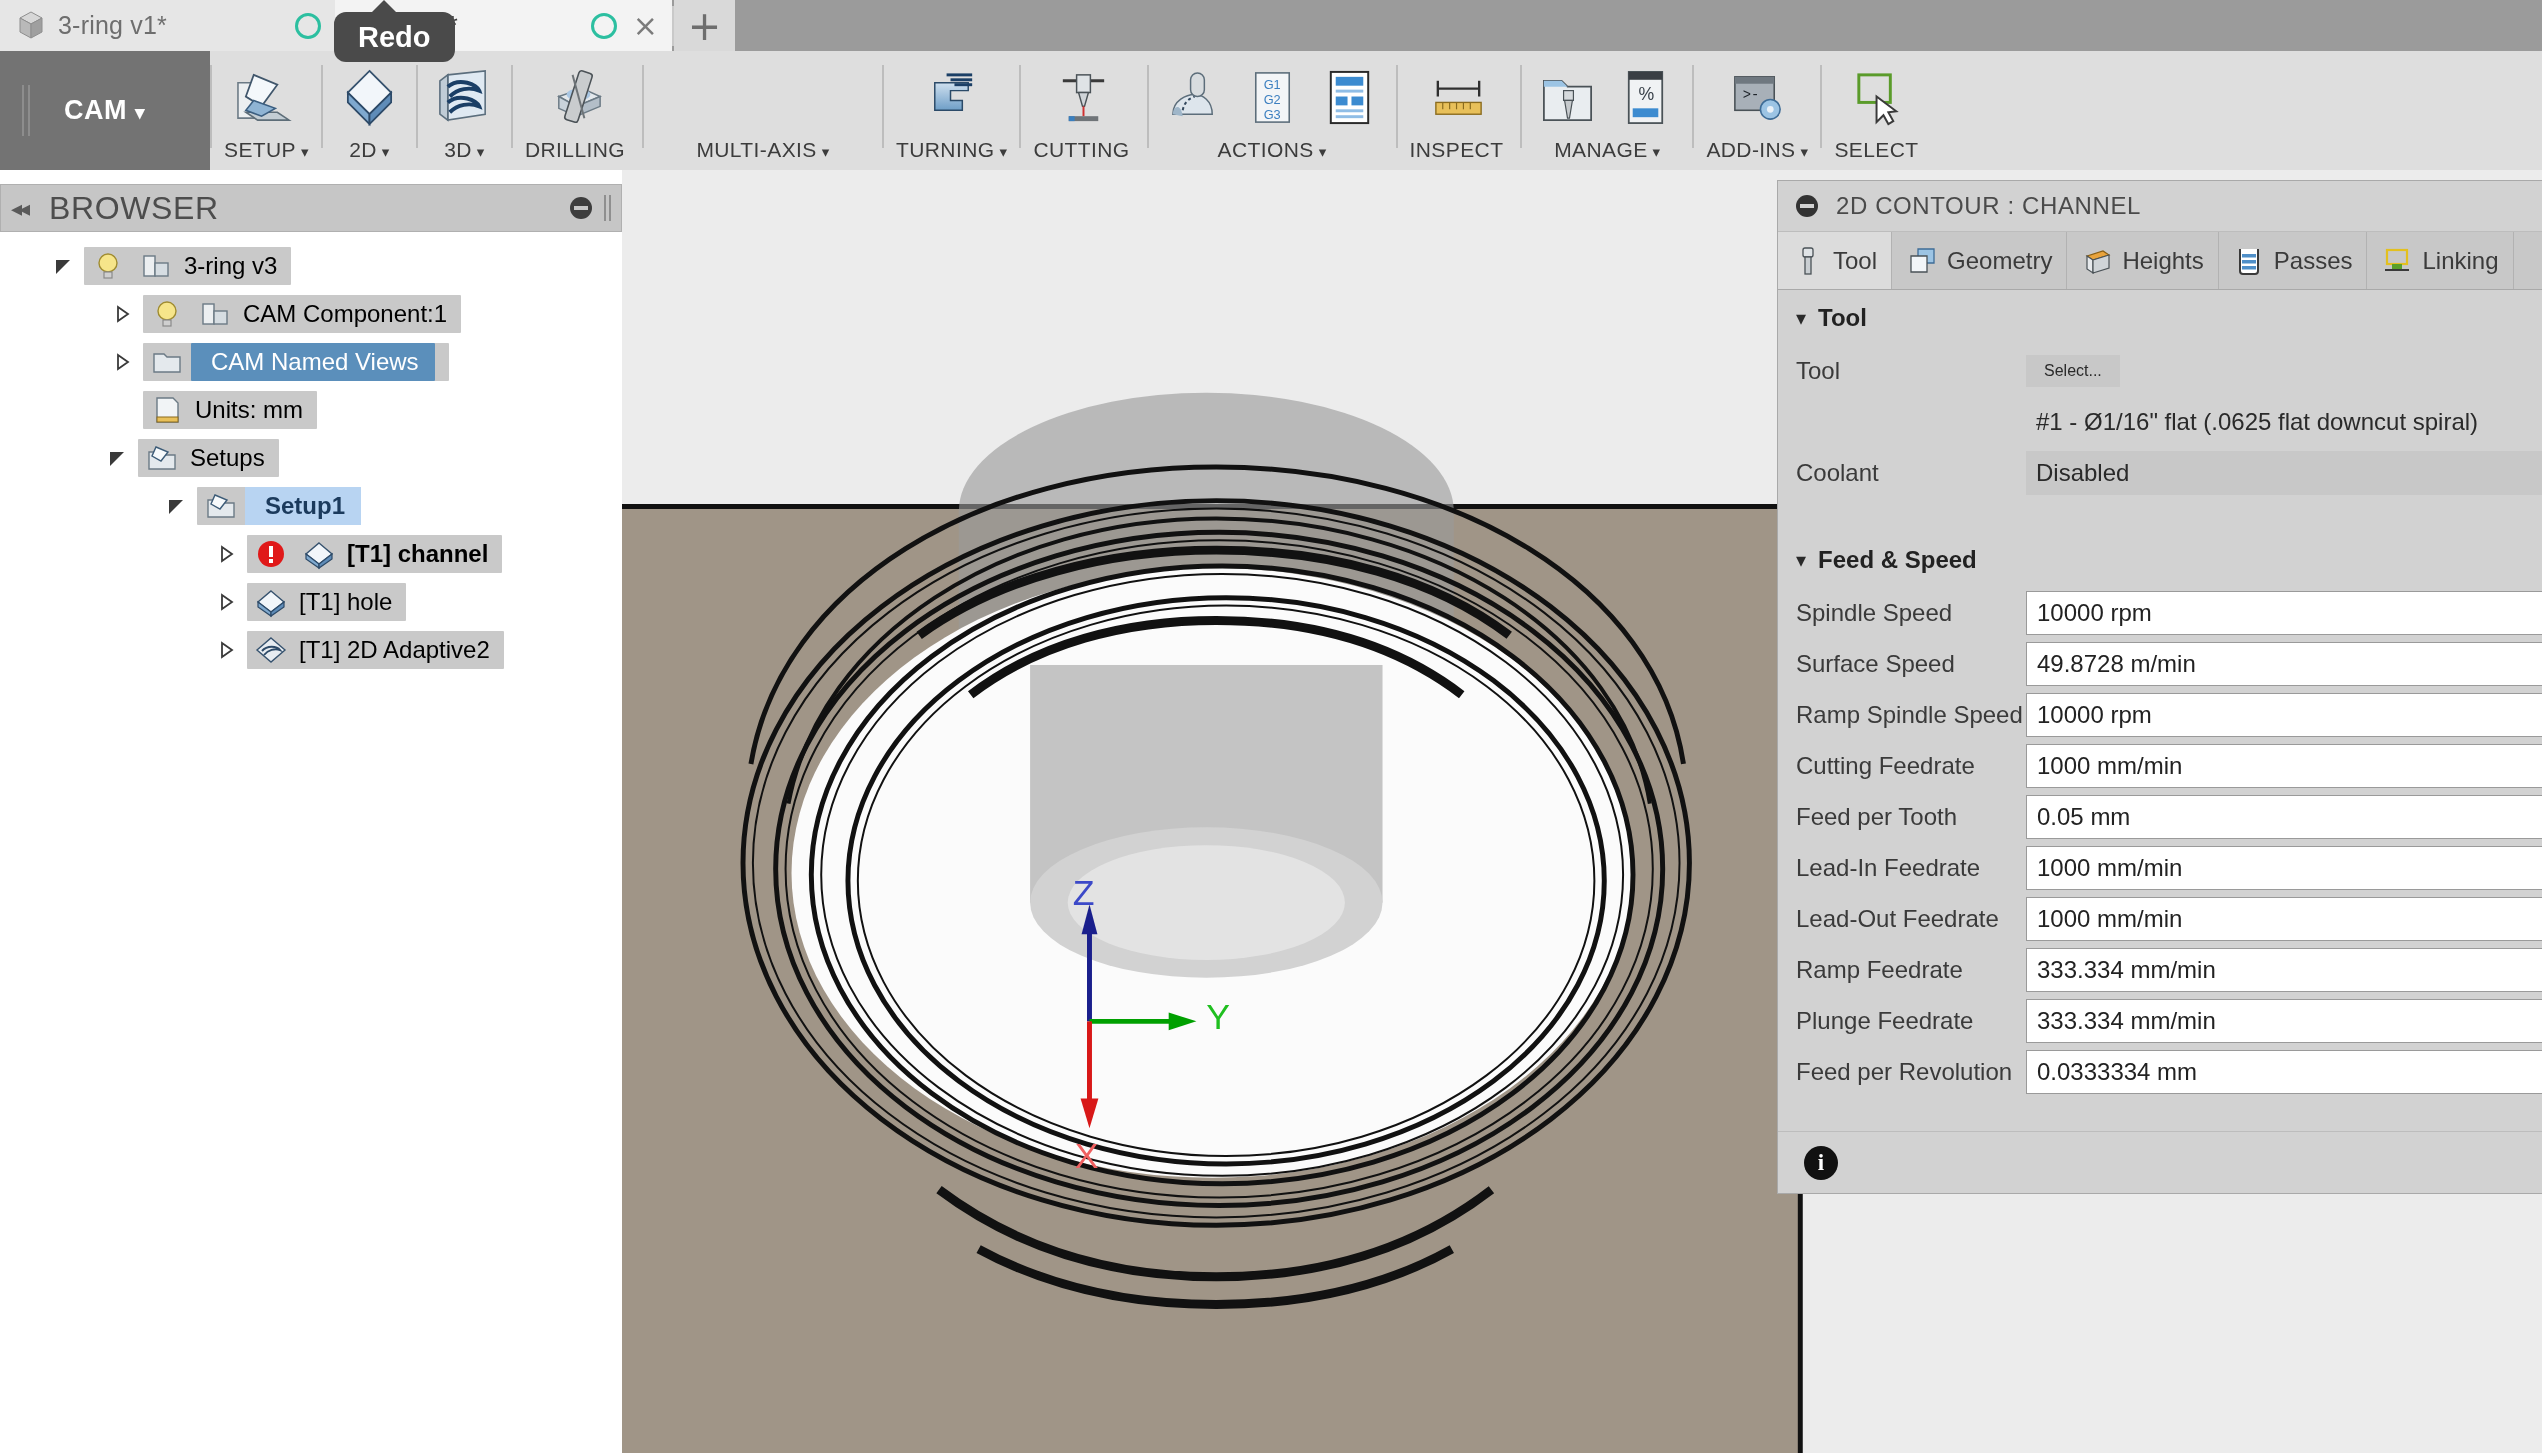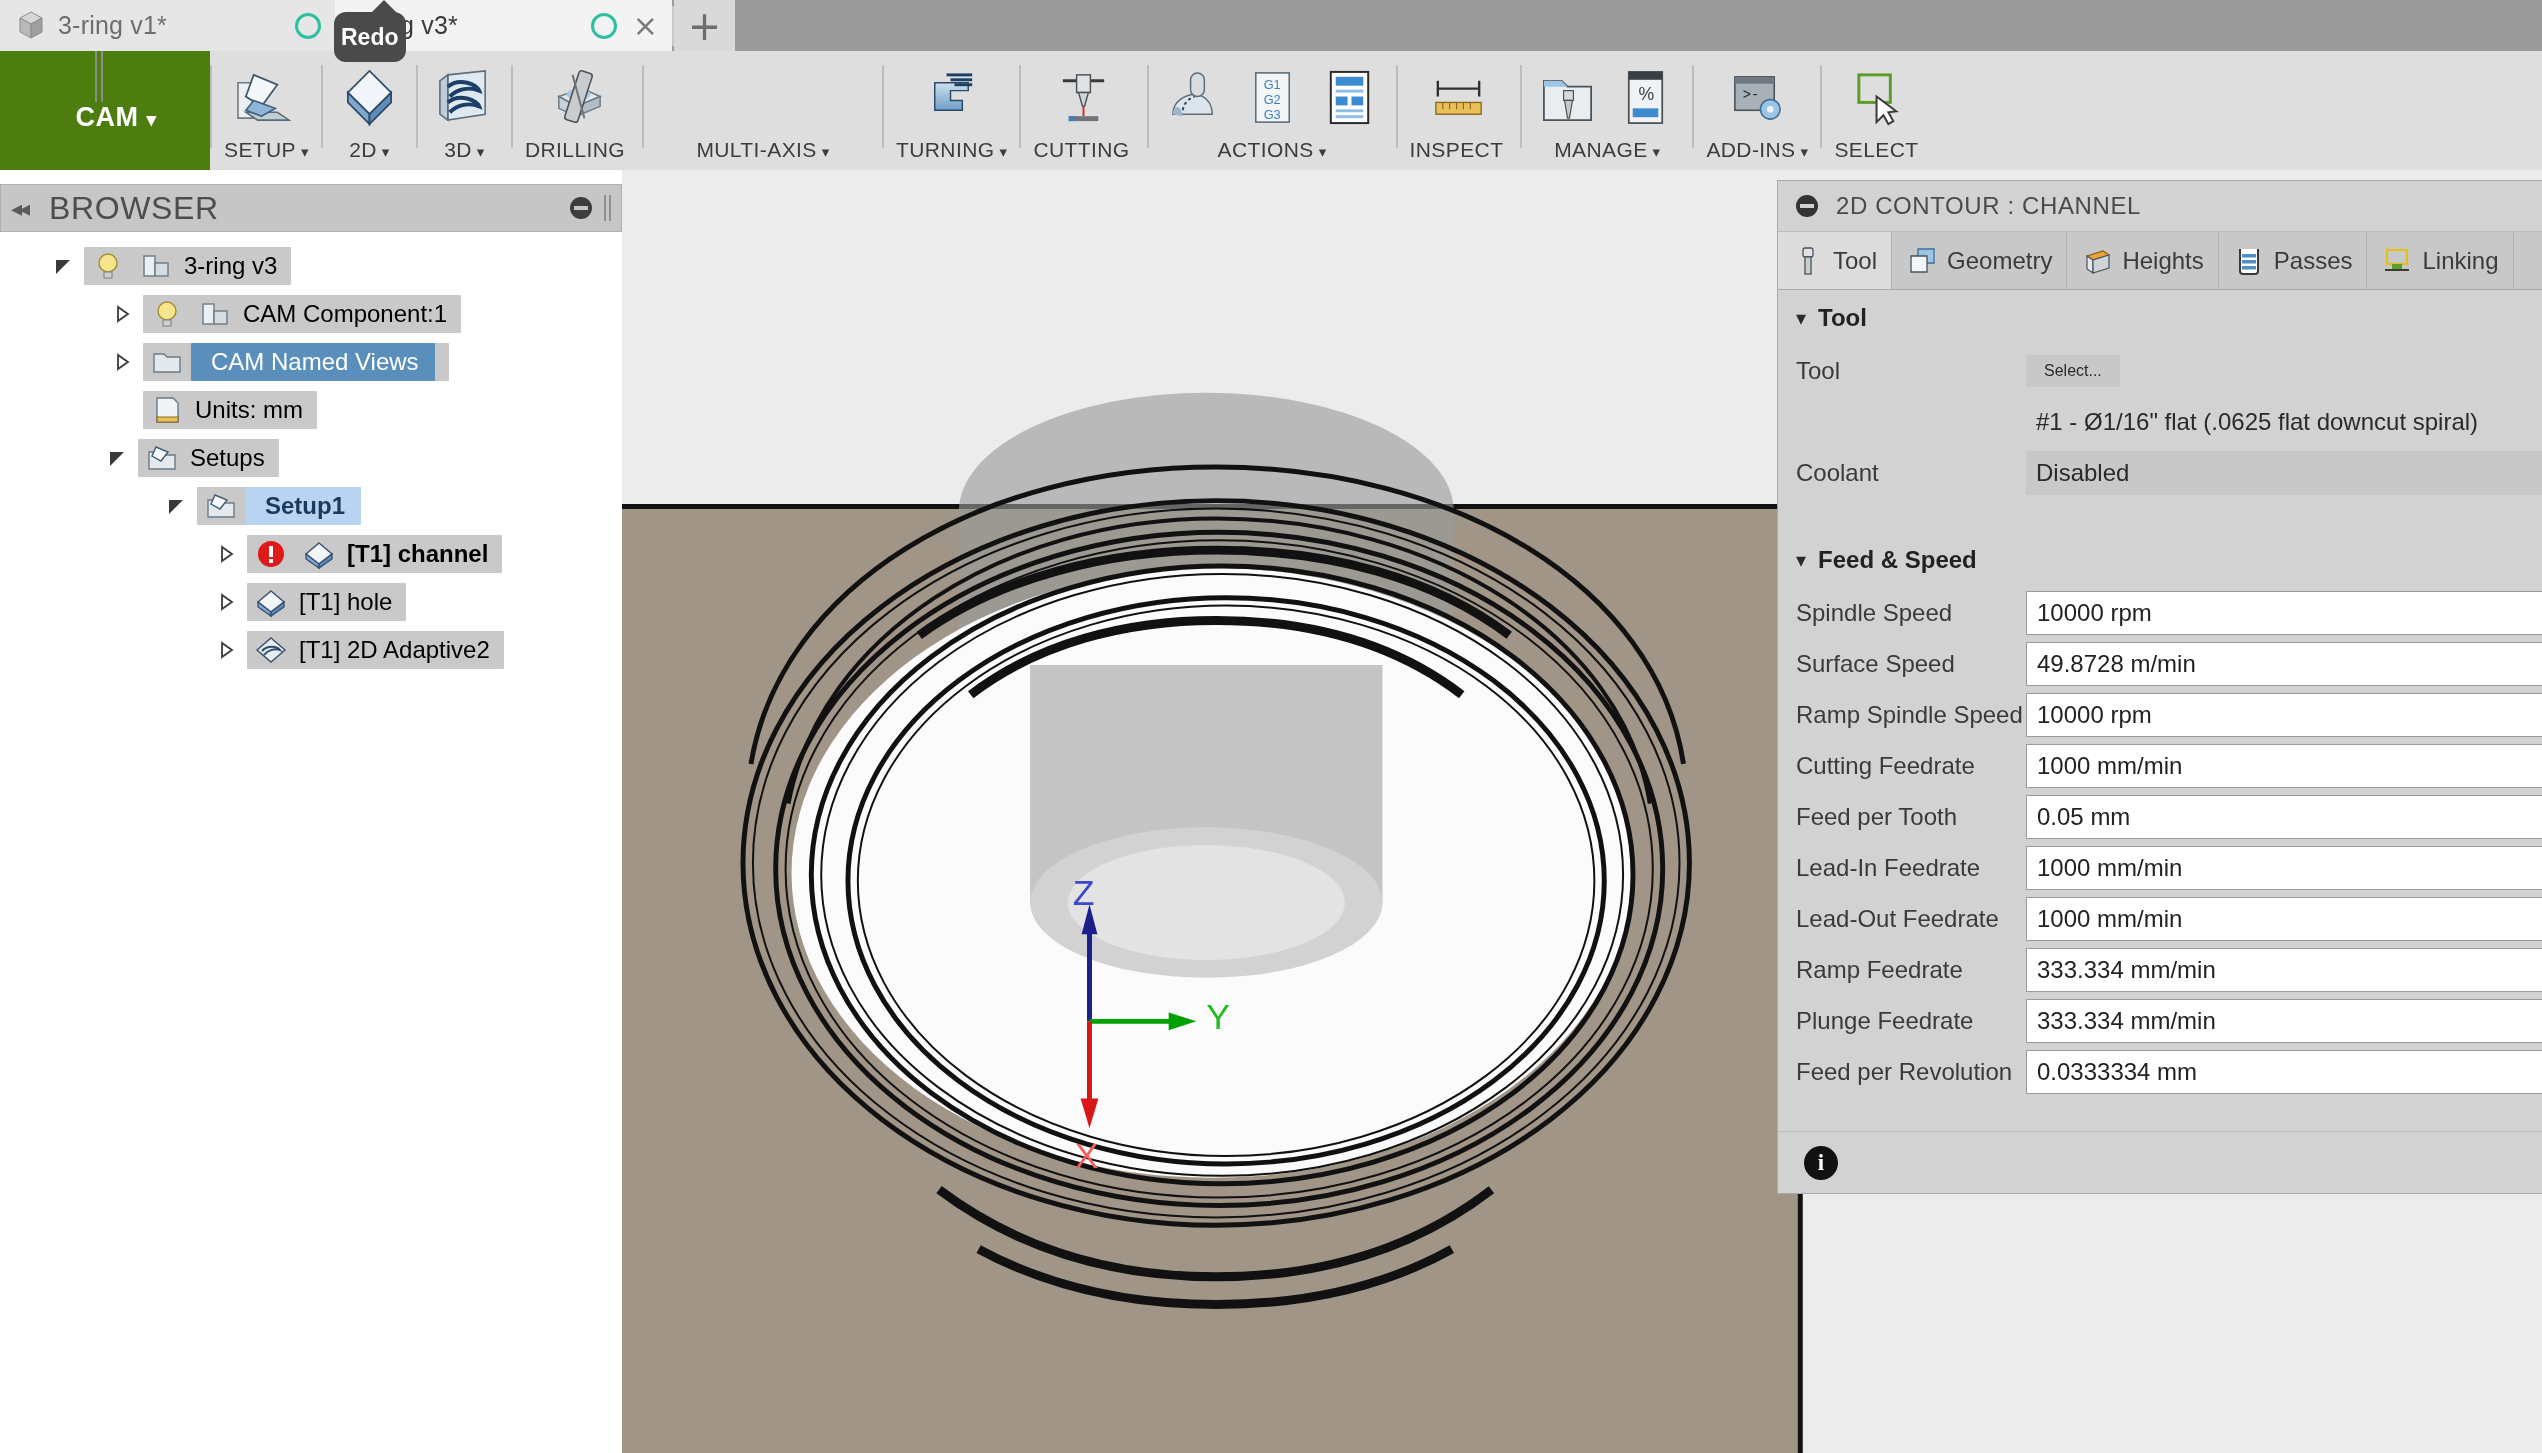--- a/index.html
+++ b/index.html
@@ -15,27 +15,27 @@
   .tab-label{font-size:25px;color:#6e6e6e;white-space:nowrap;letter-spacing:0.2px;}
   .tab.active .tab-label{color:#3a3a3a;}
   .tab-sync{width:26px;height:26px;border:3px solid #2cbfa0;border-radius:50%;box-sizing:border-box;margin-left:auto;}
   .tab-close{font-size:30px;color:#7b7b7b;margin-left:16px;line-height:1;font-family:"DejaVu Sans",sans-serif;}
   .tab-divider{width:2px;height:40px;background:#c9c9c9;align-self:center;}
   .tab-new{width:61px;height:51px;display:flex;align-items:center;justify-content:center;background:#d9d9d9;}
   .tab-new span{font-size:40px;color:#6e6e6e;line-height:0.6;font-family:"DejaVu Sans",sans-serif;}
 
   
   .tooltip{position:absolute;left:334px;top:12px;background:#4a4a4a;color:#fff;border-radius:12px;
-           padding:0 7px;height:50px;display:flex;align-items:center;font-size:23px;font-weight:bold;z-index:40;}
+           padding:0 24px;height:50px;display:flex;align-items:center;font-size:29px;font-weight:bold;z-index:40;}
   .tooltip::after{content:"";position:absolute;left:36px;top:-12px;width:0;height:0;
            border-left:14px solid transparent;border-right:14px solid transparent;border-bottom:14px solid #4a4a4a;}
 
   
   .ribbon{position:absolute;left:0;top:51px;width:2542px;height:119px;background:#dedede;display:flex;align-items:stretch;}
-  .ws-btn{width:210px;background:#4d7c0f;display:flex;align-items:center;box-sizing:border-box;padding-left:22px;flex-direction:column;}
+  .ws-btn{width:210px;background:#737373;display:flex;align-items:center;box-sizing:border-box;padding-left:22px;}
   .ws-grip{width:4px;height:51px;border-left:2px solid #8d8d8d;border-right:2px solid #8d8d8d;margin-right:34px;}
   .ws-label{font-size:27px;color:#fff;font-weight:bold;letter-spacing:0.5px;}
   .ws-label .car{font-size:19px;margin-left:8px;}
   .rgroup{display:flex;flex-direction:column;align-items:center;justify-content:flex-end;
           position:relative;box-sizing:border-box;padding:0 12px 4px 12px;}
   .rgroup .icons{flex:1;display:flex;align-items:center;justify-content:center;gap:8px;padding-top:6px;}
   .rgroup .glabel{font-size:21px;color:#3c3c3c;letter-spacing:0.4px;white-space:nowrap;padding-bottom:4px;}
   .rgroup .glabel .car{font-size:15px;margin-left:5px;}
   .rsep{width:2px;background:#bdbdbd;margin:14px 0 22px 0;}
   .icon{width:69px;height:61px;display:block;}

